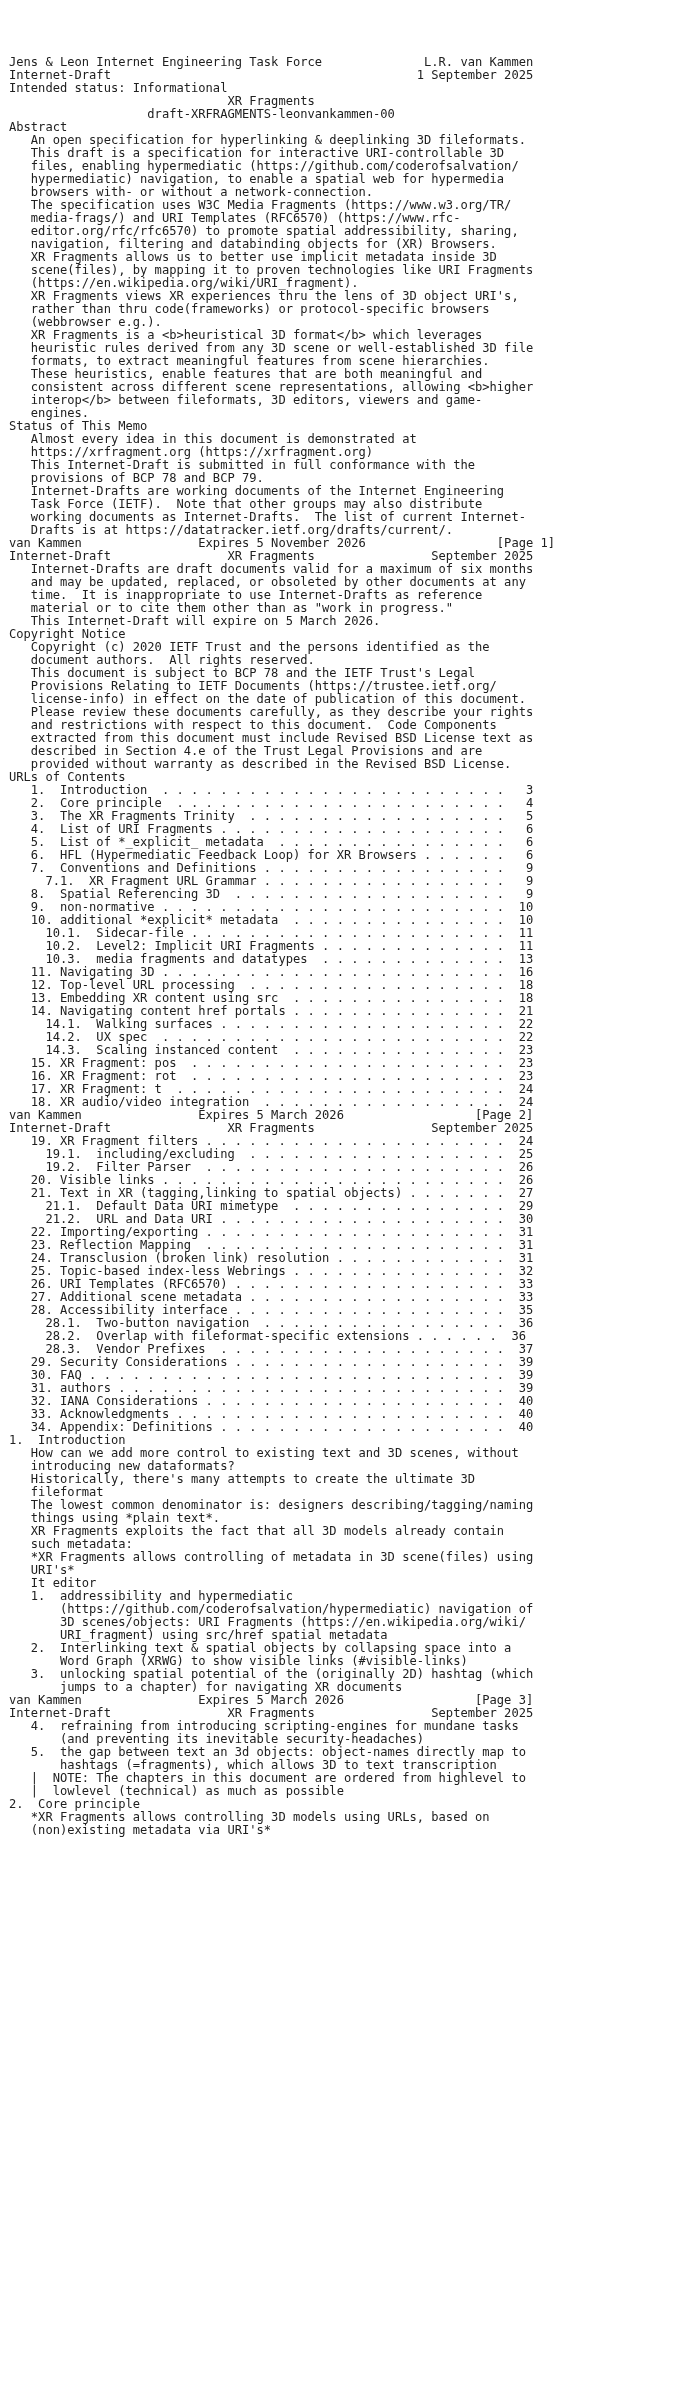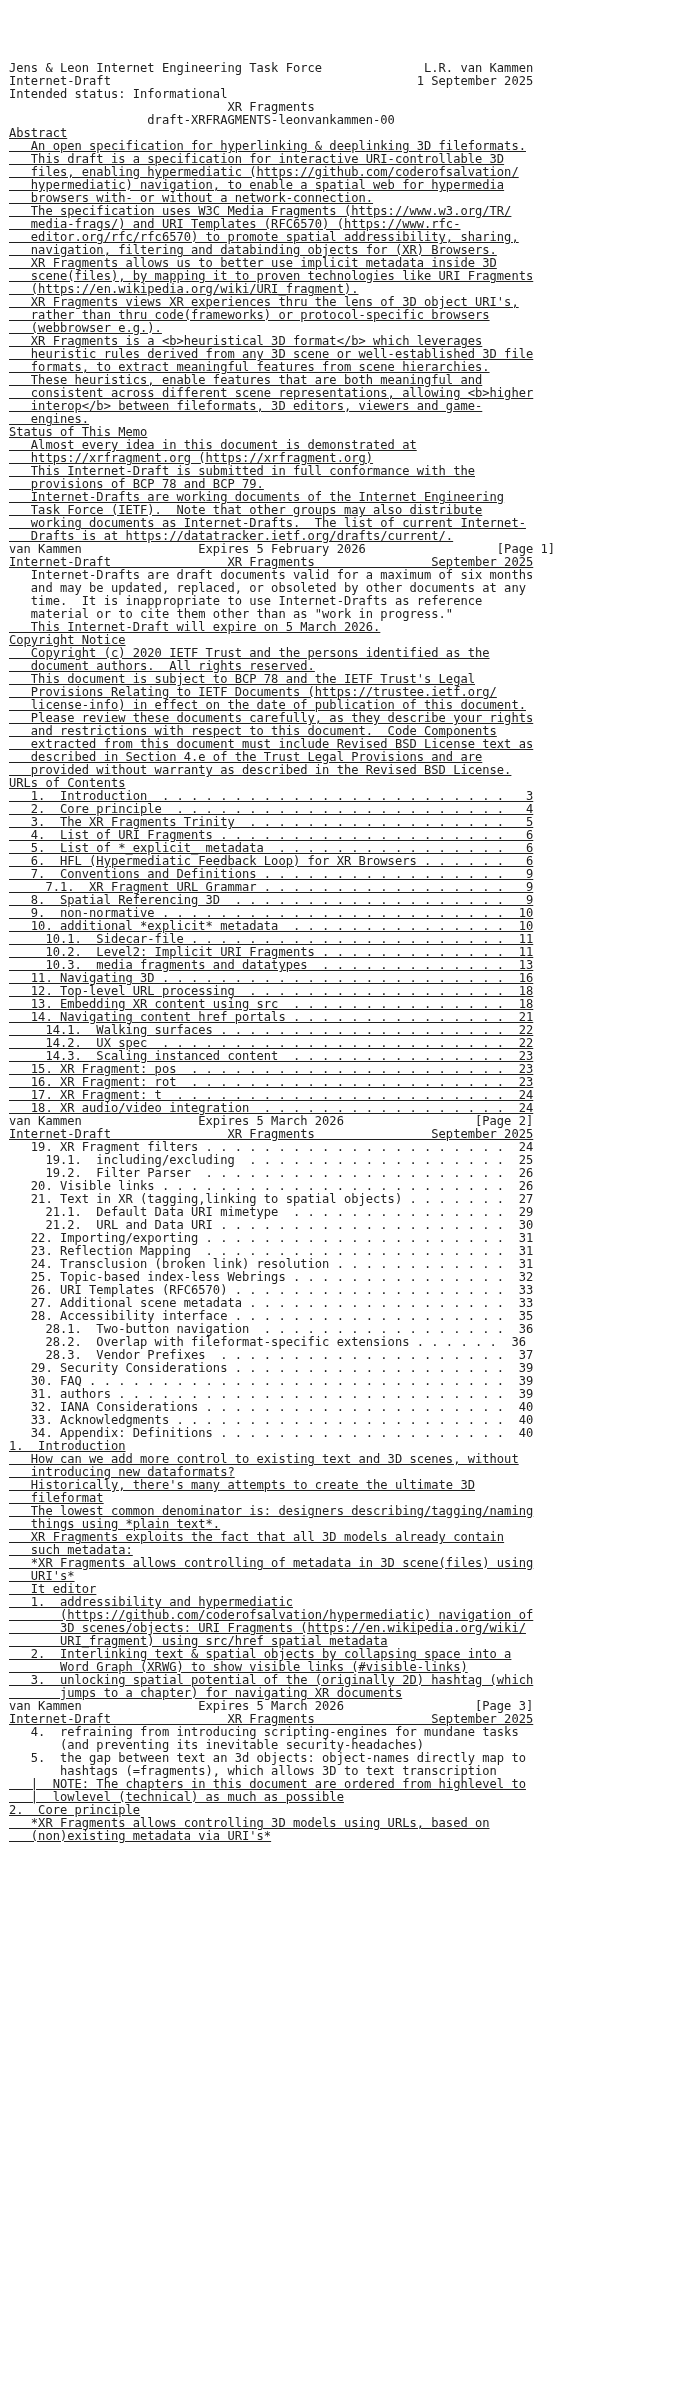--- a/index.html
+++ b/index.html
@@ -1,32 +1,32 @@
 <!DOCTYPE html>
 <html><head>
 <meta charset="utf-8">
 <style>
   html, body { margin: 0; padding: 0; background: #ffffff; }
   body { width: 700px; height: 2400px; position: relative; overflow: hidden; }
   .page {
     position: absolute;
-    top: 62px;
+    top: 56px;
     left: 9px;
     width: 660px;
   }
   pre.blk {
     margin: 0;
     padding: 0;
     font-family: "DejaVu Sans Mono", "Liberation Mono", monospace;
     font-size: 12.1px;
     line-height: 13px;
     color: #202020;
     white-space: pre;
   }
-  .g1 { margin-top: 13px; text-decoration: underline; }
+  .g1 { margin-top: 13px; }
   .g2 { margin-top: 26px; }
   .g3 { margin-top: 39px; }
   .g4 { margin-top: 52px; }
 </style>
 </head>
 <body>
 
 <div class="page">
   <pre class="blk">Jens &amp; Leon Internet Engineering Task Force              L.R. van Kammen
 Internet-Draft                                          1 September 2025
@@ -58,21 +58,21 @@
    engines.</pre>
   <pre class="blk g1">Status of This Memo</pre>
   <pre class="blk g1">   Almost every idea in this document is demonstrated at
    https://xrfragment.org (https://xrfragment.org)</pre>
   <pre class="blk g1">   This Internet-Draft is submitted in full conformance with the
    provisions of BCP 78 and BCP 79.</pre>
   <pre class="blk g1">   Internet-Drafts are working documents of the Internet Engineering
    Task Force (IETF).  Note that other groups may also distribute
    working documents as Internet-Drafts.  The list of current Internet-
    Drafts is at https://datatracker.ietf.org/drafts/current/.</pre>
-  <pre class="blk g4">van Kammen                Expires 5 February 2026                  [Page 1]</pre>
+  <pre class="blk g4">van Kammen                Expires 5 November 2026                  [Page 1]</pre>
   <pre class="blk g1">Internet-Draft                XR Fragments                September 2025</pre>
   <pre class="blk g2">   Internet-Drafts are draft documents valid for a maximum of six months
    and may be updated, replaced, or obsoleted by other documents at any
    time.  It is inappropriate to use Internet-Drafts as reference
    material or to cite them other than as "work in progress."</pre>
   <pre class="blk g1">   This Internet-Draft will expire on 5 March 2026.</pre>
   <pre class="blk g1">Copyright Notice</pre>
   <pre class="blk g1">   Copyright (c) 2020 IETF Trust and the persons identified as the
    document authors.  All rights reserved.</pre>
   <pre class="blk g1">   This document is subject to BCP 78 and the IETF Trust's Legal

